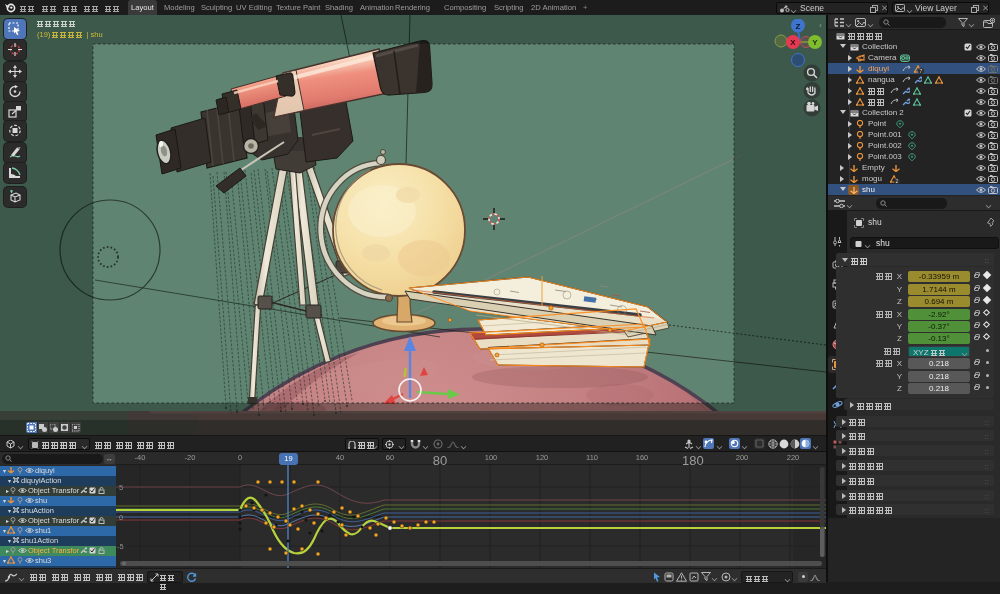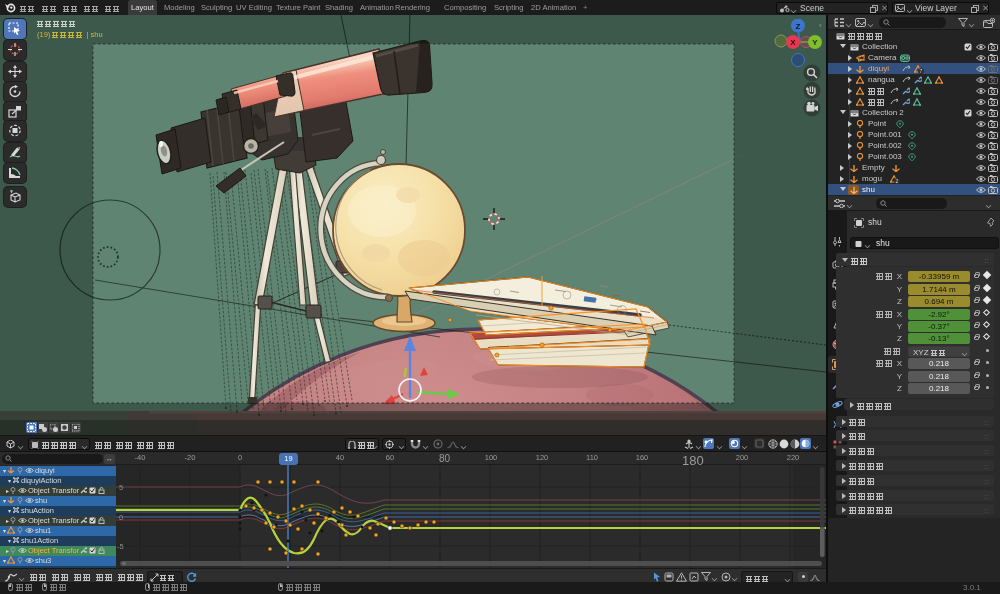--- a/index.html
+++ b/index.html
@@ -562,21 +562,21 @@
           <line x1="4.8" y1="4.8" x2="6.6" y2="6.6" stroke="#8a8a8a"></line>
         </svg>
       </div>
 <div class="abs" style="left:104px;top:1.5px;width:11px;height:10px;background:#3d3d3d;border-radius:2px;color:#ccc;font-size:7px;text-align:center;line-height:10px">↔</div>
 <div class="abs" style="left:116px;top:0;width:710px;height:13px;background:#2a2a2a;border-bottom:1px solid #1c1c1c"></div>
 <span class="abs" style="left:130px;top:1px;width:20px;text-align:center;color:#9b9b9b;font-size:7.5px">-40</span>
 <span class="abs" style="left:180px;top:1px;width:20px;text-align:center;color:#9b9b9b;font-size:7.5px">-20</span>
 <span class="abs" style="left:230px;top:1px;width:20px;text-align:center;color:#9b9b9b;font-size:7.5px">0</span>
 <span class="abs" style="left:330px;top:1px;width:20px;text-align:center;color:#9b9b9b;font-size:7.5px">40</span>
 <span class="abs" style="left:380px;top:1px;width:20px;text-align:center;color:#9b9b9b;font-size:7.5px">60</span>
-<span class="abs" style="left:430px;top:1px;width:20px;text-align:right;color:#9b9b9b;font-size:10px">80</span>
+<span class="abs" style="left:430px;top:1px;width:20px;text-align:center;color:#9b9b9b;font-size:13px">80</span>
 <span class="abs" style="left:481px;top:1px;width:20px;text-align:center;color:#9b9b9b;font-size:7.5px">100</span>
 <span class="abs" style="left:532px;top:1px;width:20px;text-align:center;color:#9b9b9b;font-size:7.5px">120</span>
 <span class="abs" style="left:582px;top:1px;width:20px;text-align:center;color:#9b9b9b;font-size:7.5px">110</span>
 <span class="abs" style="left:632px;top:1px;width:20px;text-align:center;color:#9b9b9b;font-size:7.5px">160</span>
 <span class="abs" style="left:682px;top:1px;width:20px;text-align:center;color:#9b9b9b;font-size:13px">180</span>
 <span class="abs" style="left:732px;top:1px;width:20px;text-align:center;color:#9b9b9b;font-size:7.5px">200</span>
 <span class="abs" style="left:783px;top:1px;width:20px;text-align:center;color:#9b9b9b;font-size:7.5px">220</span>
 <div class="abs" style="left:279px;top:0.5px;width:19px;height:12px;background:#4772b3;border-radius:3px;color:#fff;font-size:7.5px;text-align:center;line-height:12px">19</div>
 <div class="chrow ob" style="top:14px"><span style="margin-left:3px;color:#d8d8d8;font-size:6px;vertical-align:1px">▾</span><svg width="8" height="8" viewBox="0 0 8 8" style="margin:0 1px">
           <path d="M4,7 L4,1 M4,7 L1,4.5 M4,7 L7,4.5" stroke="#e8933a" stroke-width="1.4" fill="none"></path>
@@ -1274,21 +1274,21 @@
       <span class="abs" style="left:156px;top:114px;width:5px;height:5px;border:1px solid #e8e8e8;transform:rotate(45deg)"></span>
 <span class="plabel" style="left:18px;top:125px">Y</span>
       <div class="pfield pf-g" style="left:80px;top:125px;width:62px">-0.37°</div>
       <span class="lock" style="left:146px;top:125px"></span>
       <span class="abs" style="left:156px;top:126px;width:5px;height:5px;border:1px solid #e8e8e8;transform:rotate(45deg)"></span>
 <span class="plabel" style="left:18px;top:137px">Z</span>
       <div class="pfield pf-g" style="left:80px;top:137px;width:62px">-0.13°</div>
       <span class="lock" style="left:146px;top:137px"></span>
       <span class="abs" style="left:156px;top:138px;width:5px;height:5px;border:1px solid #e8e8e8;transform:rotate(45deg)"></span>
 <span class="plabel" style="left:18px;top:150px"><i class="cn s7"></i><i class="cn s7"></i></span>
-<div class="pfield" style="left:80px;top:150px;width:62px;background:#404040;border:1px solid #3a3a3a;color:#d0d0d0;text-align:left;padding-left:4px">XYZ <i class="cn s6"></i><i class="cn s6"></i><span class="chev" style="position:absolute;right:2px;top:3px"></span></div>
+<div class="pfield" style="left:80px;top:150px;width:62px;background:#0f766e;border:1px solid #3a3a3a;color:#d0d0d0;text-align:left;padding-left:4px">XYZ <i class="cn s6"></i><i class="cn s6"></i><span class="chev" style="position:absolute;right:2px;top:3px"></span></div>
 <span class="abs" style="left:158px;top:153px;width:3px;height:3px;background:#b5b5b5;border-radius:2px"></span>
 <span class="plabel" style="left:18px;top:162px"><i class="cn s7"></i><i class="cn s7"></i> X</span>
       <div class="pfield pf-s" style="left:80px;top:162px;width:62px">0.218</div>
       <span class="lock" style="left:146px;top:162px"></span>
       <span class="abs" style="left:158px;top:165px;width:3px;height:3px;background:#b5b5b5;border-radius:2px"></span>
 <span class="plabel" style="left:18px;top:175px">Y</span>
       <div class="pfield pf-s" style="left:80px;top:175px;width:62px">0.218</div>
       <span class="lock" style="left:146px;top:175px"></span>
       <span class="abs" style="left:158px;top:178px;width:3px;height:3px;background:#b5b5b5;border-radius:2px"></span>
 <span class="plabel" style="left:18px;top:187px">Z</span>
@@ -1298,20 +1298,13 @@
 <div class="ph" style="top:203px;width:150px;left:16px;background:#2f2f2f"><span class="tri" style="margin:2px 3px 0 6px;border-left-color:#bbb;vertical-align:-1px"></span><span style="position:relative;top:2px"><i class="cn s7"></i><i class="cn s7"></i><i class="cn s7"></i><i class="cn s7"></i></span></div>
 <div class="ph" style="top:220px;height:11px"><span class="tri" style="margin:2px 3px 0 6px;border-left-color:#bbb;vertical-align:-1px"></span><span style="position:relative;top:1px"><i class="cn s7"></i><i class="cn s7"></i></span><span style="position:absolute;right:5px;top:1px;color:#5a5a5a">::</span></div>
 <div class="ph" style="top:234px;height:11px"><span class="tri" style="margin:2px 3px 0 6px;border-left-color:#bbb;vertical-align:-1px"></span><span style="position:relative;top:1px"><i class="cn s7"></i><i class="cn s7"></i></span><span style="position:absolute;right:5px;top:1px;color:#5a5a5a">::</span></div>
 <div class="ph" style="top:249px;height:11px"><span class="tri" style="margin:2px 3px 0 6px;border-left-color:#bbb;vertical-align:-1px"></span><span style="position:relative;top:1px"><i class="cn s7"></i><i class="cn s7"></i><i class="cn s7"></i></span><span style="position:absolute;right:5px;top:1px;color:#5a5a5a">::</span></div>
 <div class="ph" style="top:264px;height:11px"><span class="tri" style="margin:2px 3px 0 6px;border-left-color:#bbb;vertical-align:-1px"></span><span style="position:relative;top:1px"><i class="cn s7"></i><i class="cn s7"></i><i class="cn s7"></i><i class="cn s7"></i></span><span style="position:absolute;right:5px;top:1px;color:#5a5a5a">::</span></div>
 <div class="ph" style="top:279px;height:11px"><span class="tri" style="margin:2px 3px 0 6px;border-left-color:#bbb;vertical-align:-1px"></span><span style="position:relative;top:1px"><i class="cn s7"></i><i class="cn s7"></i><i class="cn s7"></i></span><span style="position:absolute;right:5px;top:1px;color:#5a5a5a">::</span></div>
 <div class="ph" style="top:294px;height:11px"><span class="tri" style="margin:2px 3px 0 6px;border-left-color:#bbb;vertical-align:-1px"></span><span style="position:relative;top:1px"><i class="cn s7"></i><i class="cn s7"></i><i class="cn s7"></i><i class="cn s7"></i></span><span style="position:absolute;right:5px;top:1px;color:#5a5a5a">::</span></div>
 <div class="ph" style="top:308px;height:11px"><span class="tri" style="margin:2px 3px 0 6px;border-left-color:#bbb;vertical-align:-1px"></span><span style="position:relative;top:1px"><i class="cn s7"></i><i class="cn s7"></i><i class="cn s7"></i><i class="cn s7"></i><i class="cn s7"></i></span><span style="position:absolute;right:5px;top:1px;color:#5a5a5a">::</span></div>
 <div class="abs" style="left:0;top:322px;width:174px;height:64px;background:#242424"></div>
 </div>
-<div id="status">
-<span class="abs" style="left:8px;top:0"><span class="mouse l"></span><i class="cn s7"></i><i class="cn s7"></i></span>
-<span class="abs" style="left:42px;top:0"><span class="mouse r"></span><i class="cn s7"></i><i class="cn s7"></i></span>
-<span class="abs" style="left:145px;top:0"><span class="mouse m"></span><i class="cn s7"></i><i class="cn s7"></i><i class="cn s7"></i><i class="cn s7"></i></span>
-<span class="abs" style="left:278px;top:0"><span class="mouse r"></span><i class="cn s7"></i><i class="cn s7"></i><i class="cn s7"></i><i class="cn s7"></i></span>
-<span class="abs" style="left:963px;top:0;color:#7d7d7d">3.0.1</span>
 </div>
-</div>
 
 </body></html>

